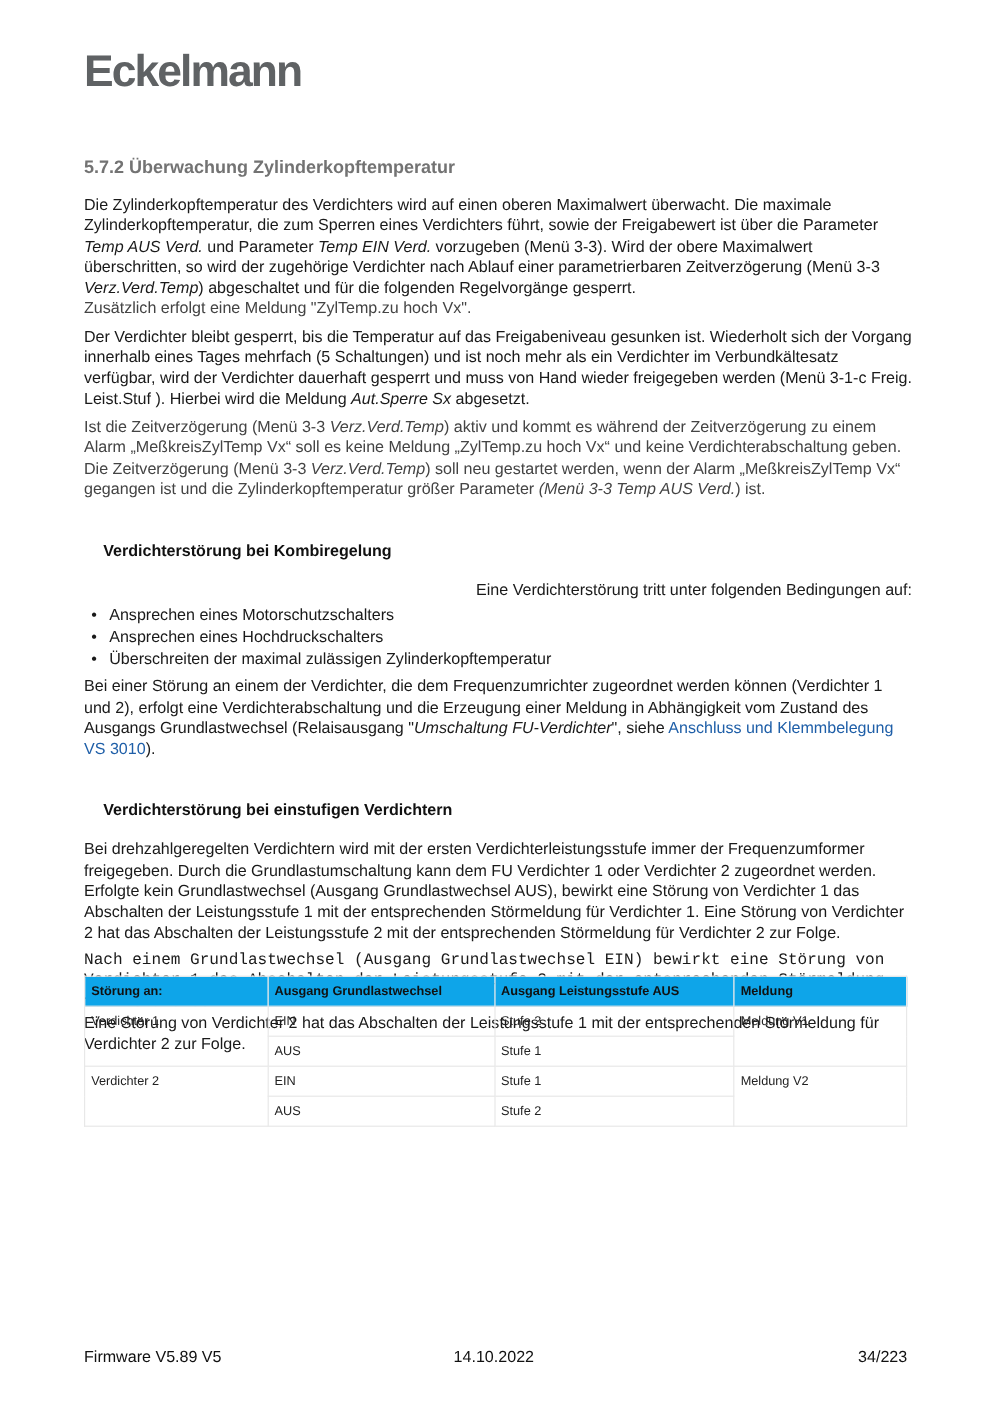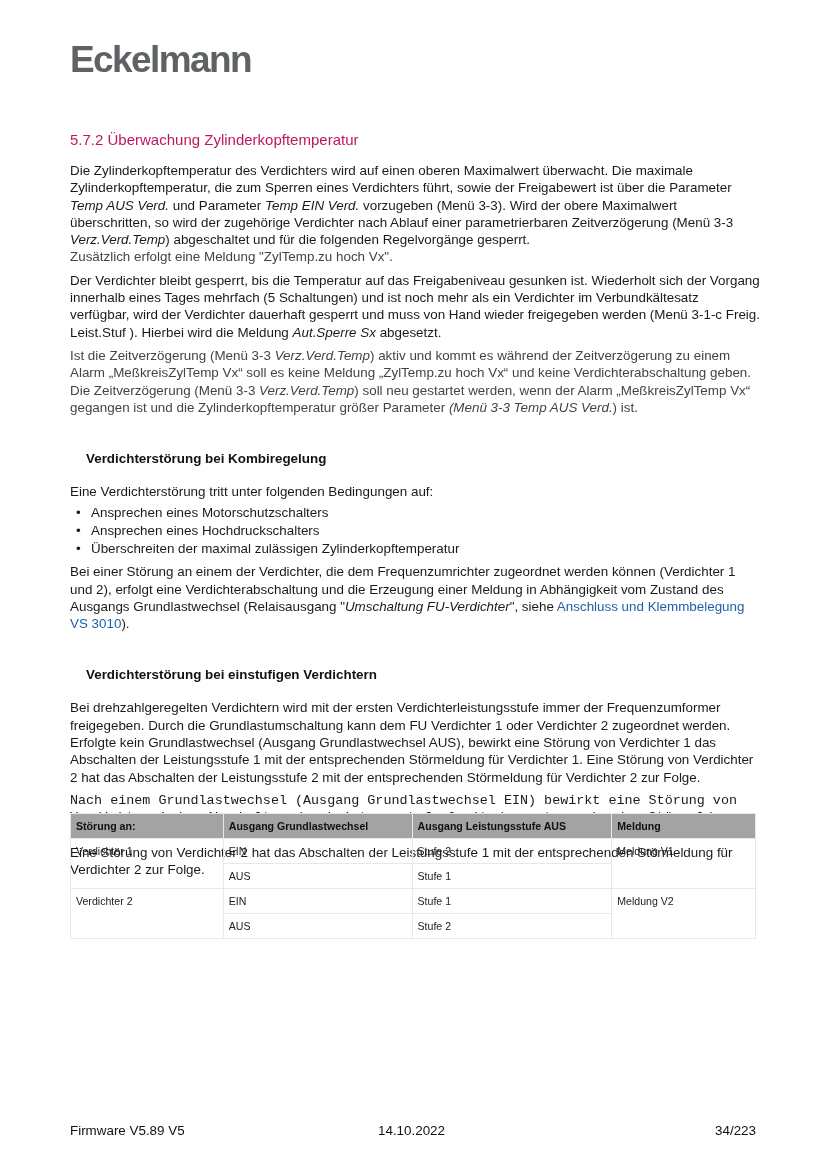--- a/index.html
+++ b/index.html
@@ -8,39 +8,39 @@
       font-family: "Liberation Sans", sans-serif; color: #1a1a1a;
     }
     .logo {
       position: absolute; left: 70px; top: 40px;
       font-family: "Liberation Sans", sans-serif; font-weight: bold;
       font-size: 37px; letter-spacing: -1.6px; color: #5f6264;
       line-height: 40px;
     }
     .content { position: absolute; left: 70px; top: 130px; width: 690px; }
     h2.section {
-      font-size: 15px; font-weight: normal; margin: 0 0 12px 0; line-height: 20px; color: #be185d;
+      font-size: 15px; font-weight: bold; margin: 0 0 12px 0; line-height: 20px; color: #737373;
     }
     p.body { font-size: 13.4px; line-height: 17.3px; margin: 0 0 6px 0; }
     p.gray, span.gray { color: #444; }
     .sub-h { font-size: 13.4px; font-weight: bold; line-height: 17px; margin: 16px; color: #111; }
     ul.bullets { margin: 4px 0 6px 0; padding: 0 0 0 21px; list-style: none; }
     ul.bullets li { font-size: 13.4px; line-height: 17.6px; position: relative; }
     ul.bullets li .dot { position: absolute; left: -15px; top: 0; }
     a.link { color: #1f5fa8; text-decoration: none; }
     .spacer-lg { height: 12px; }
     table.t {
       position: absolute; left: 70px; top: 813px; width: 686px;
       border-collapse: collapse; font-size: 10.6px; color: #222;
     }
     table.t th, table.t td {
       border: 1.5px solid #e8e8e8; text-align: left; vertical-align: top;
       padding: 7px 5px 6px 5px; height: 11px; line-height: 11px;
     }
-    table.t th { background: #a3a3a3; font-weight: bold; color: #111; }
+    table.t th { background: #0ea5e9; font-weight: bold; color: #111; }
     table.t col.c1 { width: 153px; } table.t col.c2 { width: 189px; }
     table.t col.c3 { width: 200px; } table.t col.c4 { width: 144px; }
     .footer {
       position: absolute; top: 1123px; left: 70px; width: 686px; height: 18px;
       font-size: 13.4px; color: #111;
     }
     .footer .l { position: absolute; left: 0; }
     .footer .c { position: absolute; left: 308px; }
     .footer .r { position: absolute; right: 0; }
   </style>
@@ -54,21 +54,21 @@
 
   <p class="body"><span>Die Zylinderkopftemperatur des Verdichters wird auf einen oberen Maximalwert überwacht. Die maximale Zylinderkopftemperatur, die zum Sperren eines Verdichters führt, sowie der Freigabewert ist über die Parameter </span><i>Temp AUS Verd.</i><span> und Parameter </span><i>Temp EIN Verd.</i><span> vorzugeben (Menü 3-3). Wird der obere Maximalwert überschritten, so wird der zugehörige Verdichter nach Ablauf einer parametrierbaren Zeitverzögerung (Menü 3-3 </span><i>Verz.Verd.Temp</i><span>) abgeschaltet und für die folgenden Regelvorgänge gesperrt.</span><br><span class="gray">Zusätzlich erfolgt eine Meldung "ZylTemp.zu hoch Vx".</span></p>
 
   <p class="body"><span>Der Verdichter bleibt gesperrt, bis die Temperatur auf das Freigabeniveau gesunken ist. Wiederholt sich der Vorgang innerhalb eines Tages mehrfach (5 Schaltungen) und ist noch mehr als ein Verdichter im Verbundkältesatz verfügbar, wird der Verdichter dauerhaft gesperrt und muss von Hand wieder freigegeben werden (Menü 3-1-c Freig. Leist.Stuf ). Hierbei wird die Meldung </span><i>Aut.Sperre Sx</i><span> abgesetzt.</span></p>
 
   <p class="body gray"><span>Ist die Zeitverzögerung  (Menü 3-3 </span><i>Verz.Verd.Temp</i><span>) aktiv und kommt es während der Zeitverzögerung zu einem Alarm „MeßkreisZylTemp Vx“ soll es keine Meldung „ZylTemp.zu hoch Vx“ und keine Verdichterabschaltung geben. Die Zeitverzögerung (Menü 3-3 </span><i>Verz.Verd.Temp</i><span>) soll neu gestartet werden, wenn der Alarm „MeßkreisZylTemp Vx“ gegangen ist und die Zylinderkopftemperatur größer Parameter </span><i>(Menü 3-3 Temp AUS Verd.</i><span>) ist.</span></p>
 
   <div class="spacer-lg"></div>
 
   <p class="sub-h">Verdichterstörung bei Kombiregelung</p>
-  <p class="body" style="margin:0;">Eine Verdichterstörung tritt unter folgenden Bedingungen auf:</p>
+  <p class="body" style="margin:0;text-align:right;">Eine Verdichterstörung tritt unter folgenden Bedingungen auf:</p>
   <ul class="bullets">
     <li><span class="dot">•</span><span>Ansprechen eines Motorschutzschalters</span></li>
     <li><span class="dot">•</span><span>Ansprechen eines Hochdruckschalters</span></li>
     <li><span class="dot">•</span><span>Überschreiten der maximal zulässigen Zylinderkopftemperatur</span></li>
   </ul>
   <p class="body"><span>Bei einer Störung an einem der Verdichter, die dem Frequenzumrichter zugeordnet werden können (Verdichter 1 und 2), erfolgt eine Verdichterabschaltung und die Erzeugung einer Meldung in Abhängigkeit vom Zustand des Ausgangs Grundlastwechsel (Relaisausgang "</span><i>Umschaltung FU-Verdichter</i><span>", siehe </span><a class="link" href="#">Anschluss und Klemmbelegung VS 3010</a><span>).</span></p>
 
   <div class="spacer-lg"></div>
 
   <p class="sub-h">Verdichterstörung bei einstufigen Verdichtern</p>

